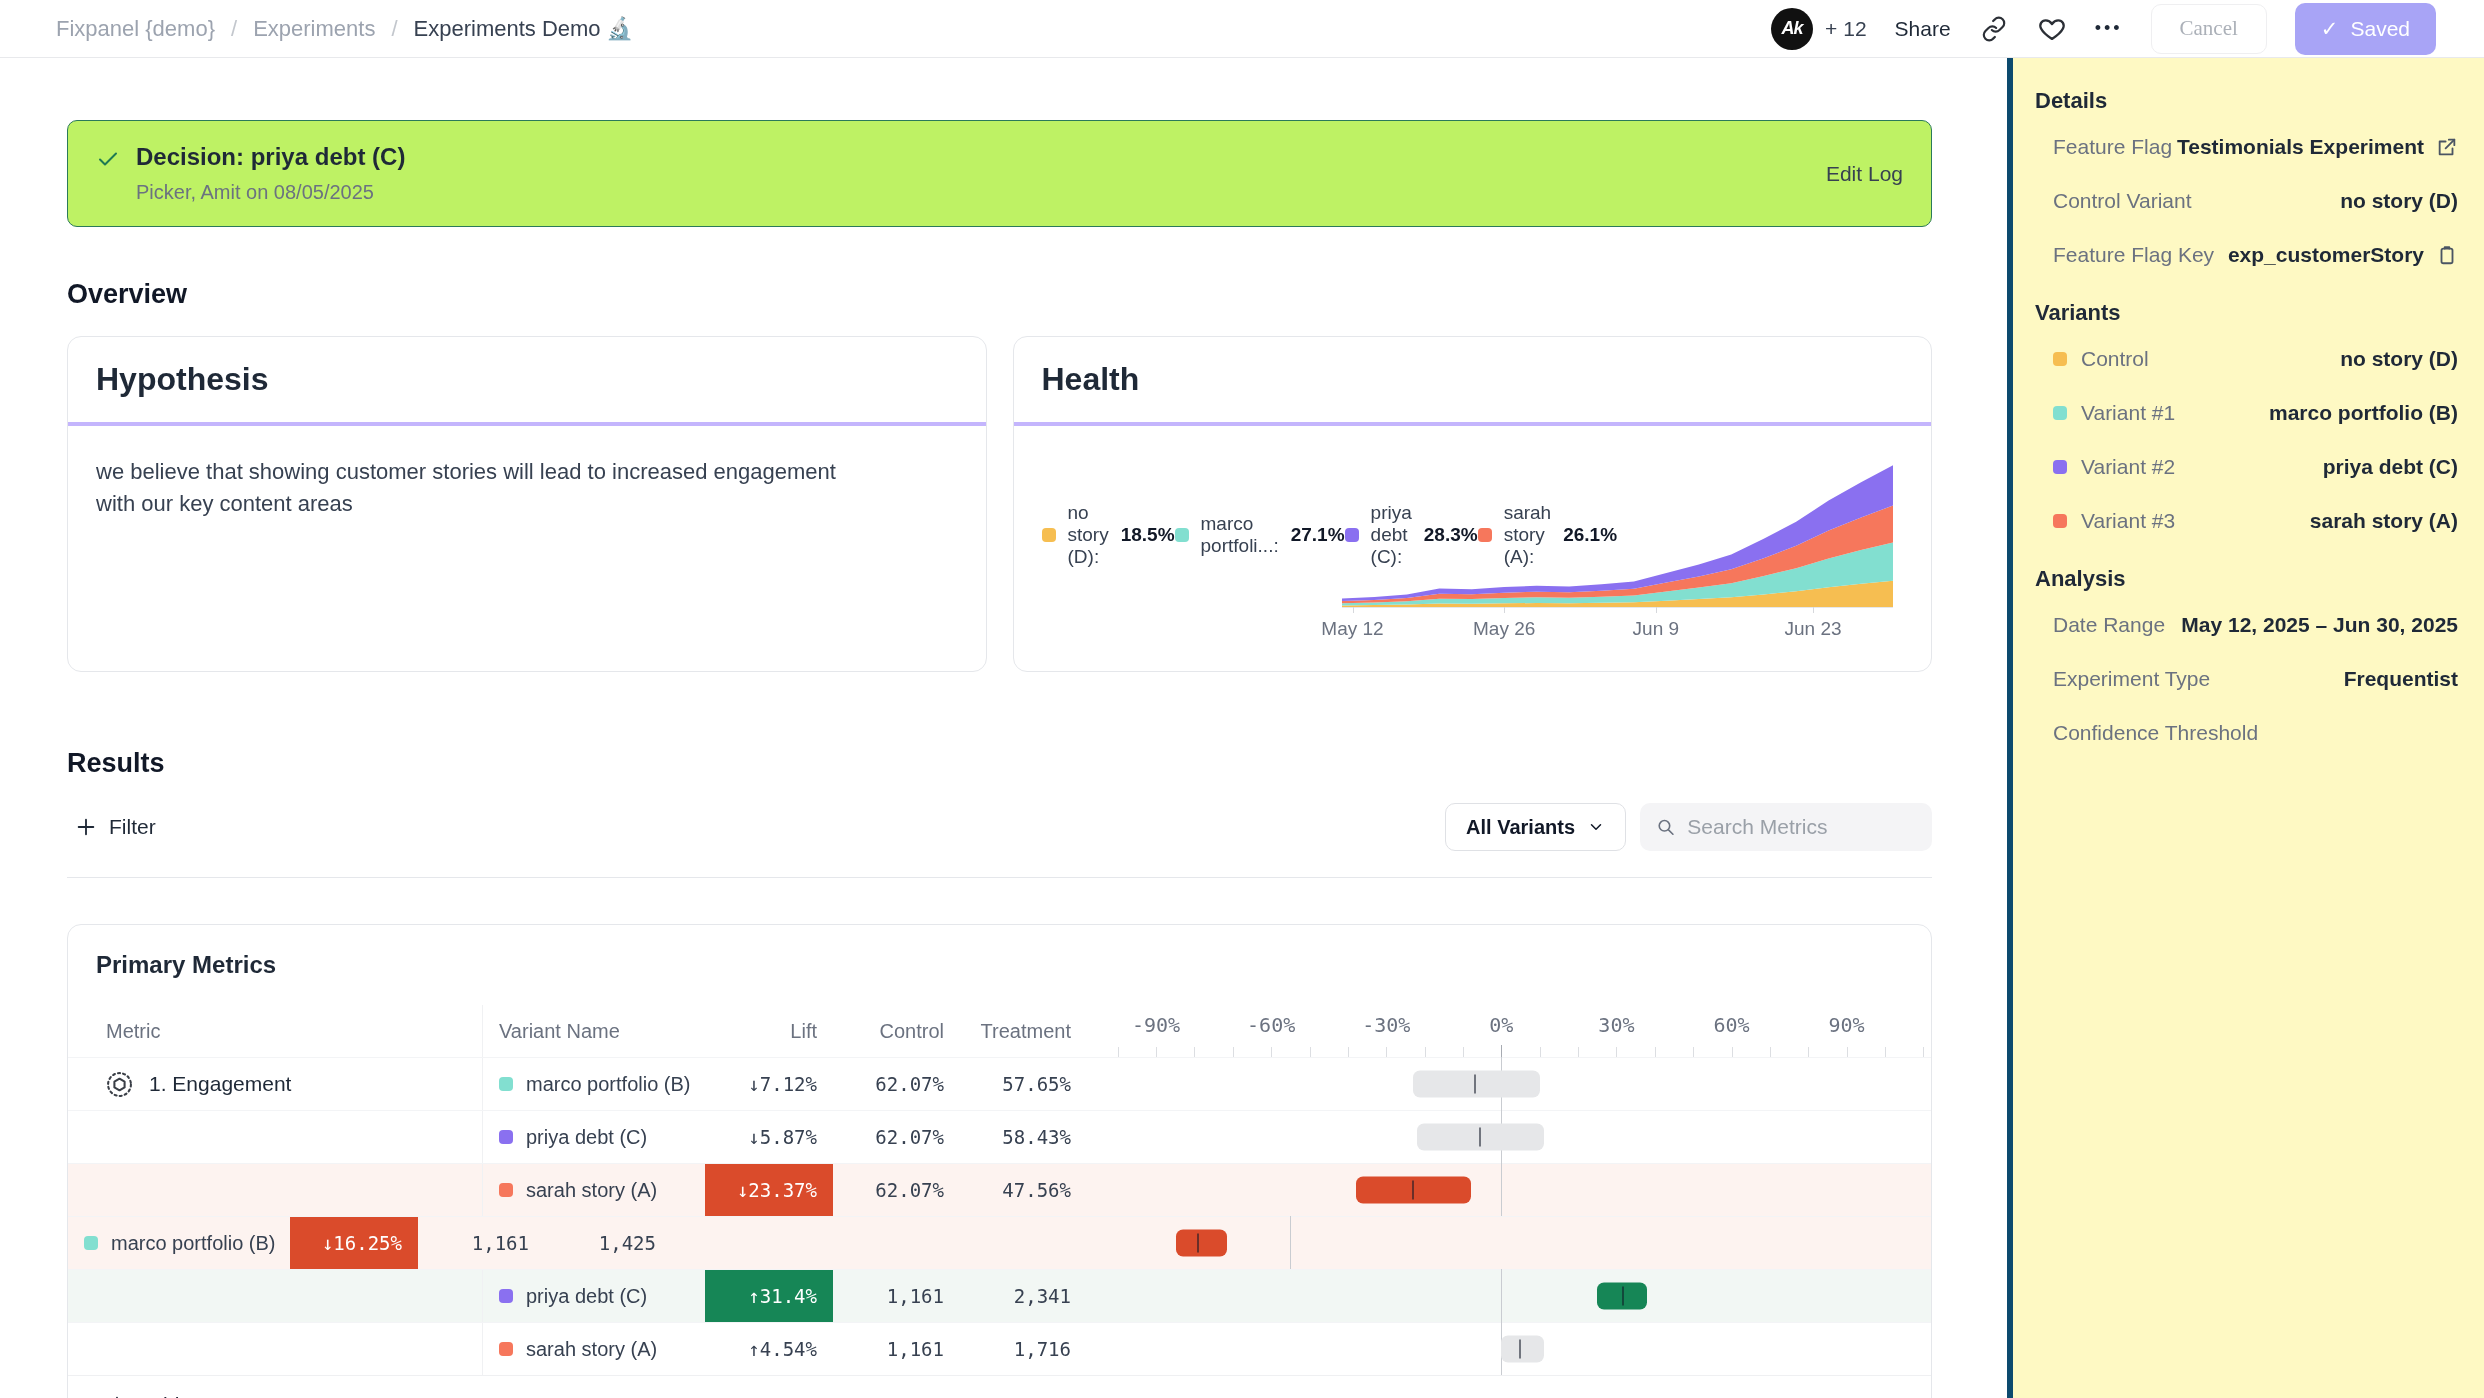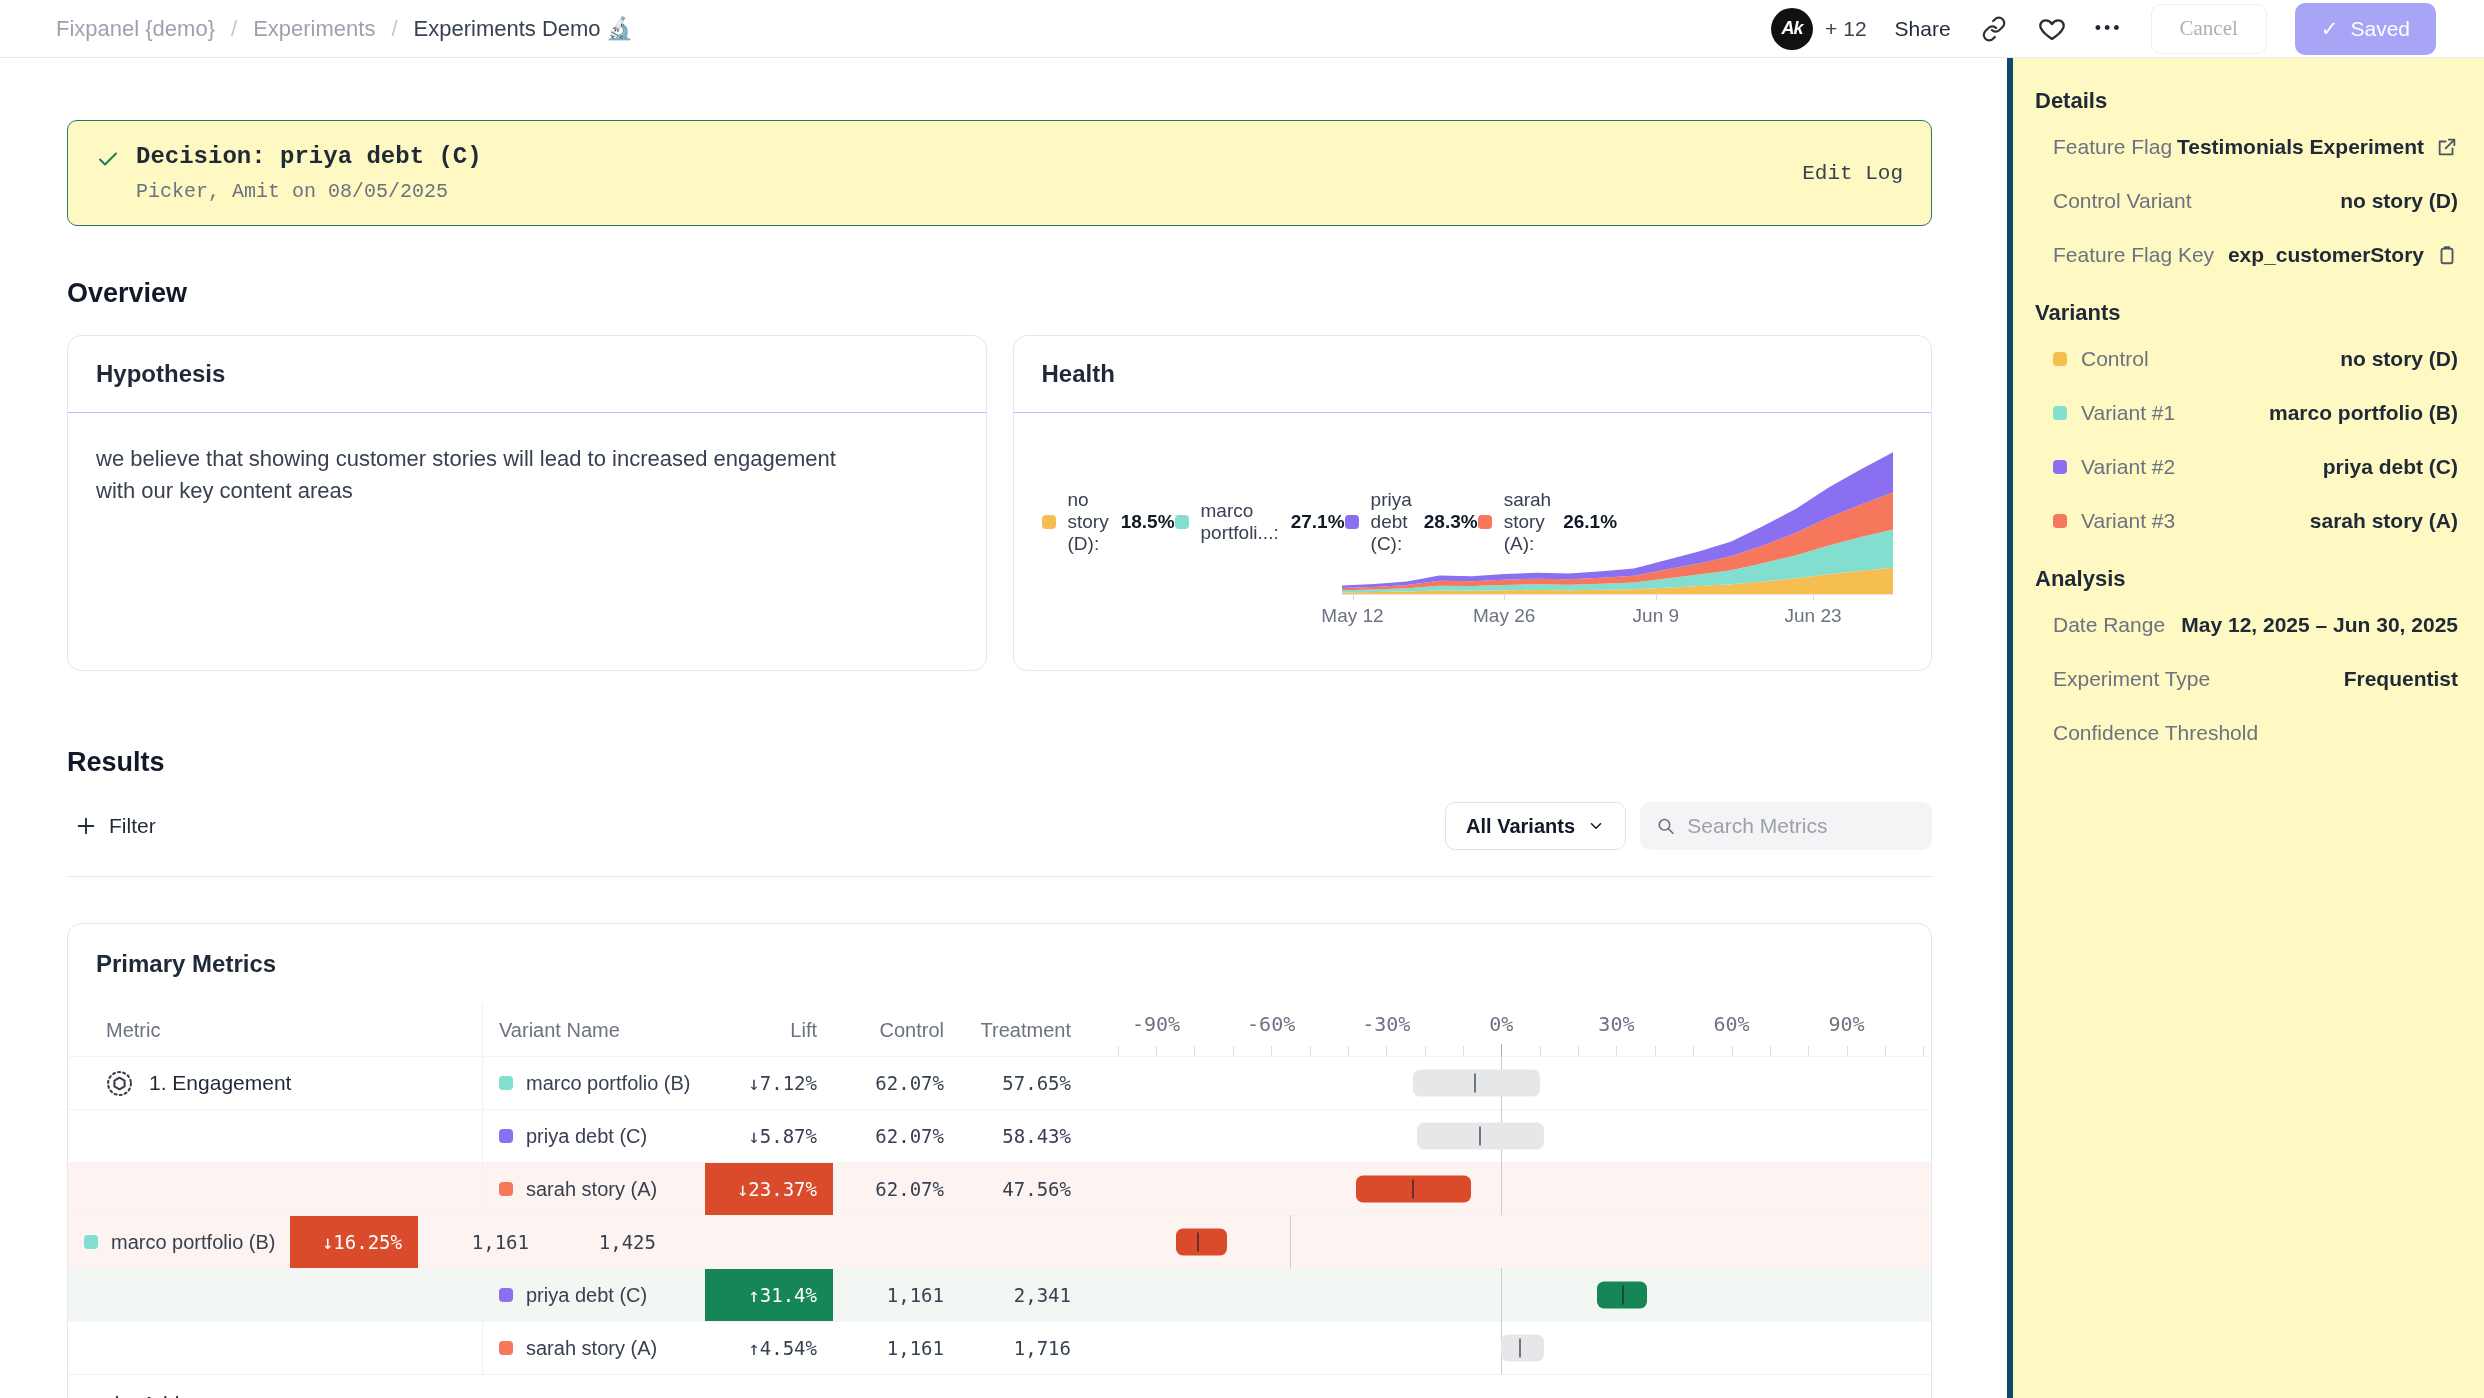--- a/index.html
+++ b/index.html
@@ -24,36 +24,36 @@
   .btn-cancel { height:50px; padding:0 28px; background:#fff; border:1px solid #EFEFF1;
     border-radius:10px; color:#ABB0B8; font-size:21px; cursor:pointer;font-family:Liberation Serif, serif; }
   .btn-saved { height:52px; padding:0 26px; background:#A8A4F6; border:none; border-radius:10px;
     color:#fff; font-size:21px; font-weight:500; display:flex; align-items:center; gap:12px; cursor:pointer; }
 
   
   .main { position:absolute; left:0; top:58px; width:2007px; bottom:0; padding:0 75px 0 67px; overflow:hidden; background:#fff; }
   .side { position:absolute; right:0; top:58px; width:477px; bottom:0; border-left:6px solid #0c4a6e; background:#fef9c3; padding:22px 26px 0 22px; }
 
   
-  .banner { margin-top:62px; background:#fef9c3; border:1px solid #2B7A5A; border-radius:10px;
-    padding:22px 28px; display:flex; align-items:center; justify-content:space-between;font-family:Liberation Mono, monospace; }
+  .banner { margin-top:62px; background:#bef264; border:1px solid #2B7A5A; border-radius:10px;
+    padding:22px 28px; display:flex; align-items:center; justify-content:space-between; }
   .banner-left { display:flex; gap:16px; }
   .banner-check { color:#1E7A53; width:24px; padding-top:4px; }
   .banner-title { font-size:24px; font-weight:700; color:#1F2937; }
   .banner-sub { font-size:20px; color:#6B7280; margin-top:10px; }
   .edit-log { font-size:21px; font-weight:500; color:#374151; cursor:pointer; }
 
   .h1 { font-size:27px; font-weight:700; color:#111827; }
   .overview-h { margin-top:52px; }
   .results-h { margin-top:76px; }
 
   
   .cards { display:flex; gap:26px; margin-top:26px; }
   .card { flex:1; border:1px solid #E5E7EB; border-radius:14px; background:#fff; height:336px; }
-  .card-head { padding:24px 28px; border-bottom:1px solid #c4b5fd; font-size:24px; font-weight:700; color:#1F2937; }
+  .card-head { padding:24px 28px; border-bottom:4px solid #c4b5fd; font-size:32px; font-weight:700; color:#1F2937; }
   .hyp-body { padding:30px 28px; font-size:22px; line-height:1.45; color:#374151; max-width:800px; }
 
   .health-body { display:flex; padding:24px 28px 12px 28px; }
   .legend { width:300px; display:flex; flex-direction:row; justify-content:space-between; padding:14px 0 40px 0; }
   .legend-item { display:flex; align-items:center; gap:12px; font-size:19px; color:#374151; }
   .sw { width:14px; height:14px; border-radius:4px; flex:0 0 auto; }
   .legend-val { font-weight:700; color:#111827; }
   .health-chart { flex:1; position:relative; height:196px; }
   .health-plot { position:absolute; left:0; right:10px; top:8px; height:150px; border-bottom:1px solid #E5E7EB; }
   .health-plot svg { position:absolute; inset:0; width:100%; height:100%; }

